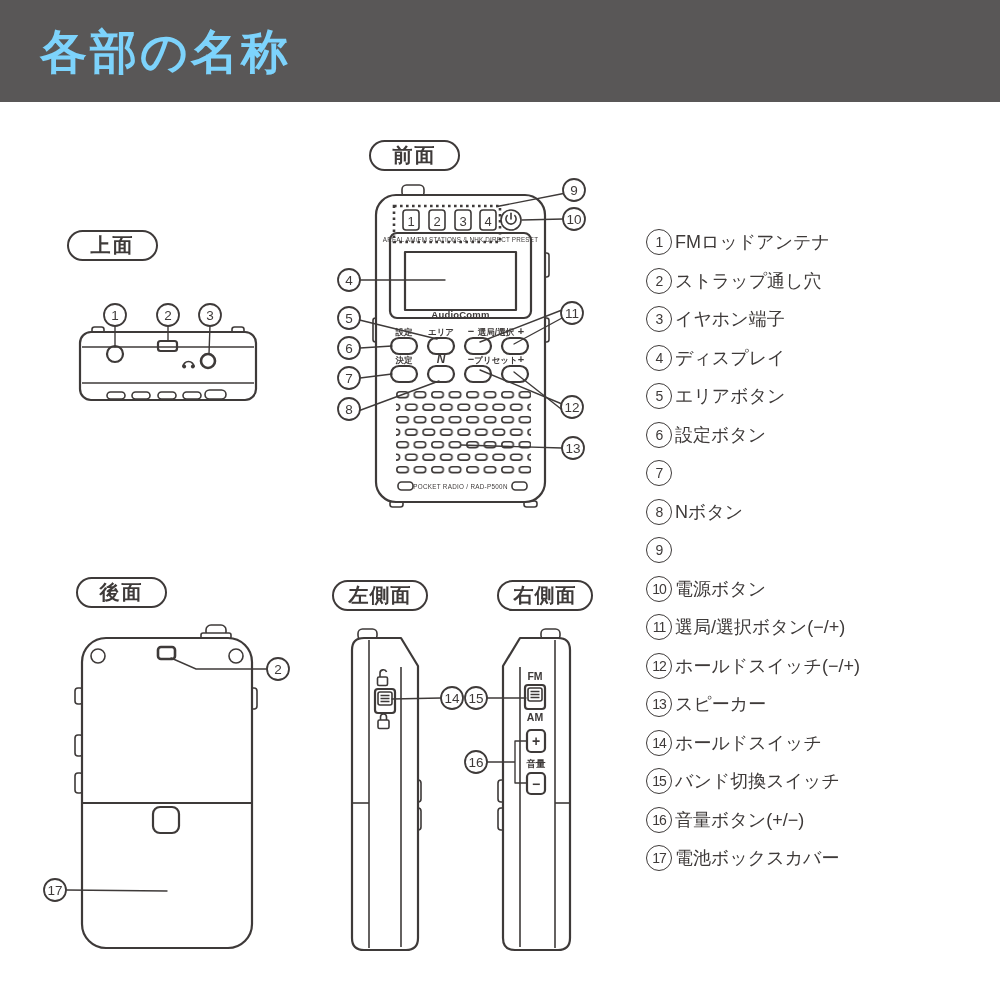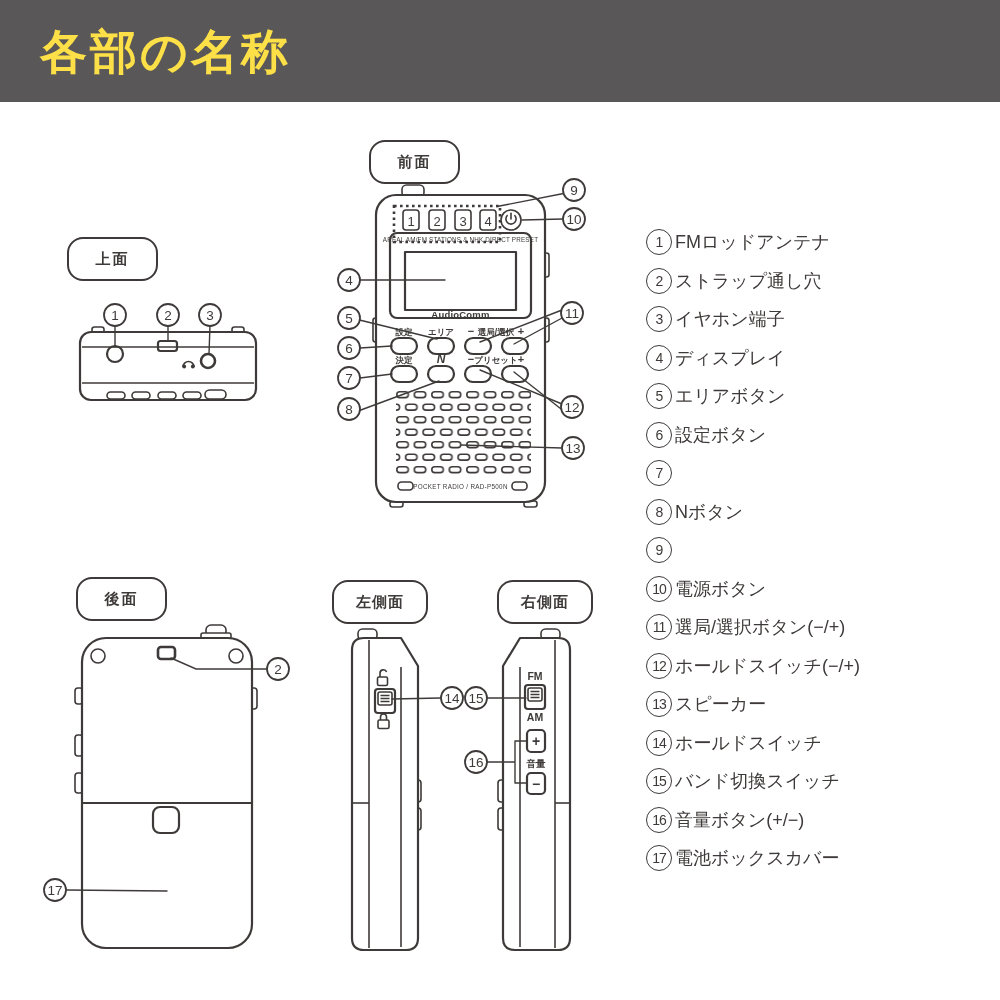--- a/index.html
+++ b/index.html
@@ -1,24 +1,24 @@
 <!DOCTYPE html>
 <html><head>
 <meta charset="utf-8">
 <style>
   html,body{margin:0;padding:0;background:#fff;}
   #page{position:relative;width:1000px;height:1000px;background:#ffffff;overflow:hidden;
         font-family:"Liberation Sans","DejaVu Sans",sans-serif;color:#3e3a39;}
   
   .hdr{position:absolute;left:0;top:0;width:1000px;height:102px;background:#595757;}
   .hdr h1{margin:0;padding:0 0 0 40px;line-height:104px;font-size:47px;font-weight:bold;
-          color:#fde047;letter-spacing:3px;}
+          color:#7dd3fc;letter-spacing:3px;}
   
-  .pill{position:absolute;height:44px;border:2.2px solid #3e3a39;border-radius:16px;
-        display:flex;align-items:center;justify-content:center;font-size:15px;font-weight:bold;
+  .pill{position:absolute;height:31px;border:2.2px solid #3e3a39;border-radius:16px;
+        display:flex;align-items:center;justify-content:center;font-size:20px;font-weight:bold;
         background:#fff;letter-spacing:2px;box-sizing:border-box;z-index:3;}
   .w2{width:91px;}
   .w3{width:96px;letter-spacing:1px;}
   
   .legend{position:absolute;left:646px;top:223px;}
   .lrow{display:flex;align-items:center;height:38.5px;white-space:nowrap;}
   .circ{flex:0 0 auto;width:26px;height:26px;border:1.7px solid #3e3a39;border-radius:50%;
         display:flex;align-items:center;justify-content:center;font-size:14px;margin-right:3px;
         box-sizing:border-box;letter-spacing:-1px;}
   .llab{font-size:18px;}
@@ -47,21 +47,21 @@
 </head>
 <body>
 
 <div id="page">
 
   <div class="hdr">
     <h1>各部の名称</h1>
   </div>
 
   <div class="pill w2" style="left:369px;top:140px;">前面</div>
-  <div class="pill w2" style="left:67px;top:237px;">上面</div>
+  <div class="pill w2" style="left:67px;top:230px;">上面</div>
   <div class="pill w2" style="left:76px;top:577px;text-align:right;">後面</div>
   <div class="pill w3" style="left:332px;top:580px;">左側面</div>
   <div class="pill w3" style="left:497px;top:580px;">右側面</div>
 
   <svg style="left:330px;top:130px;" width="270" height="390" viewBox="0 0 270 390">
     <defs>
       <pattern id="grille" x="66" y="261" width="17.5" height="25" patternUnits="userSpaceOnUse">
         <rect x="0.8" y="0.8" width="11.5" height="5.8" rx="2.9" class="s15"></rect>
         <rect x="9.55" y="13.3" width="11.5" height="5.8" rx="2.9" class="s15"></rect>
         <rect x="-7.95" y="13.3" width="11.5" height="5.8" rx="2.9" class="s15"></rect>

